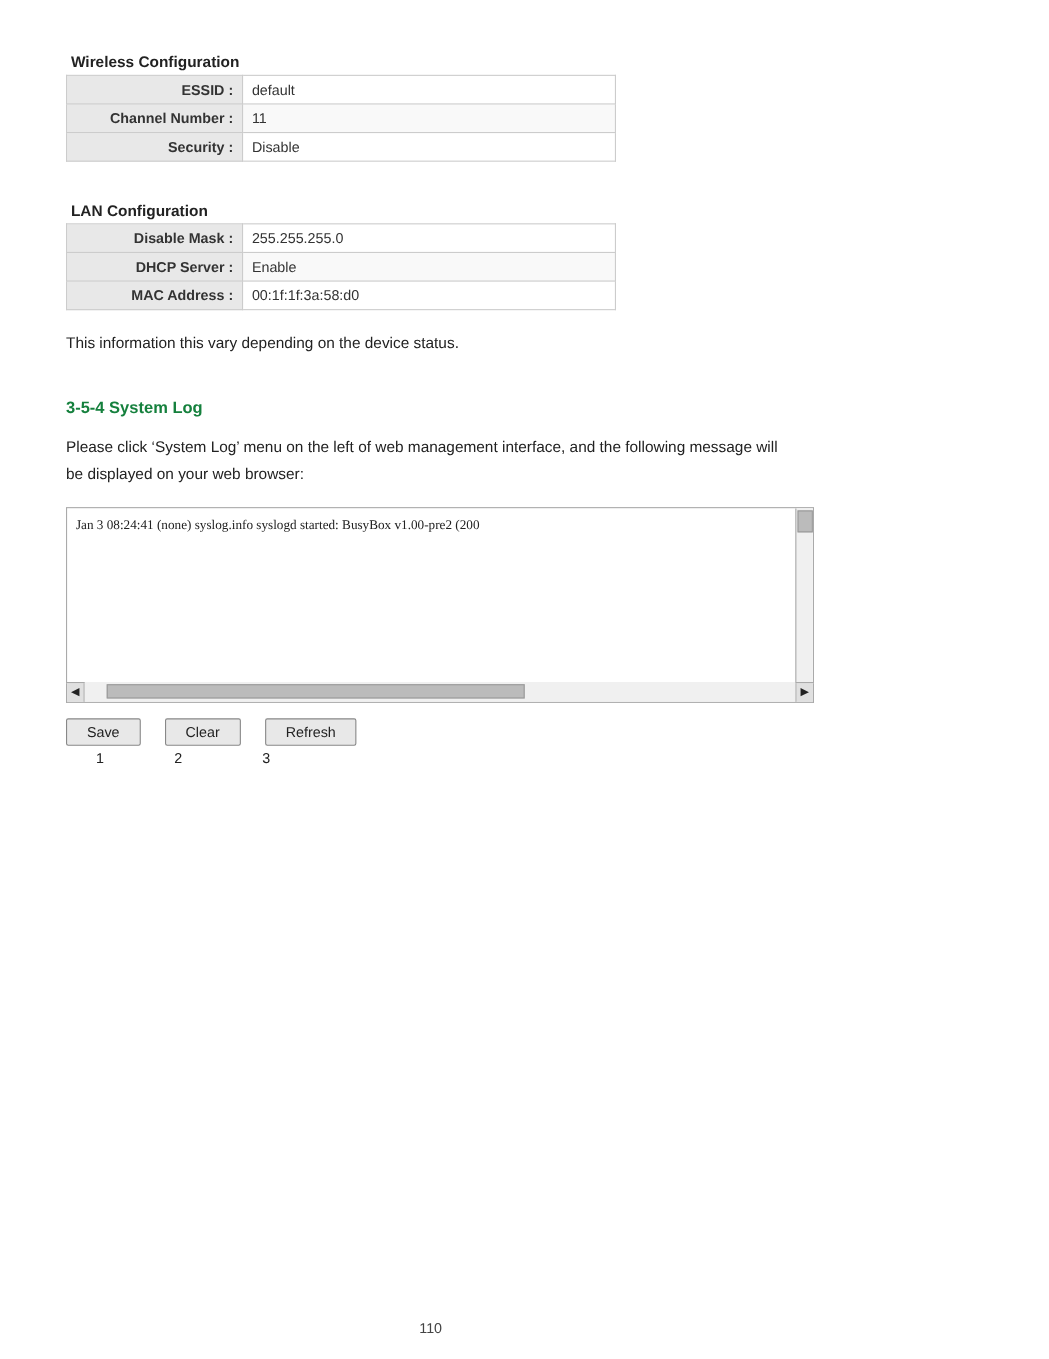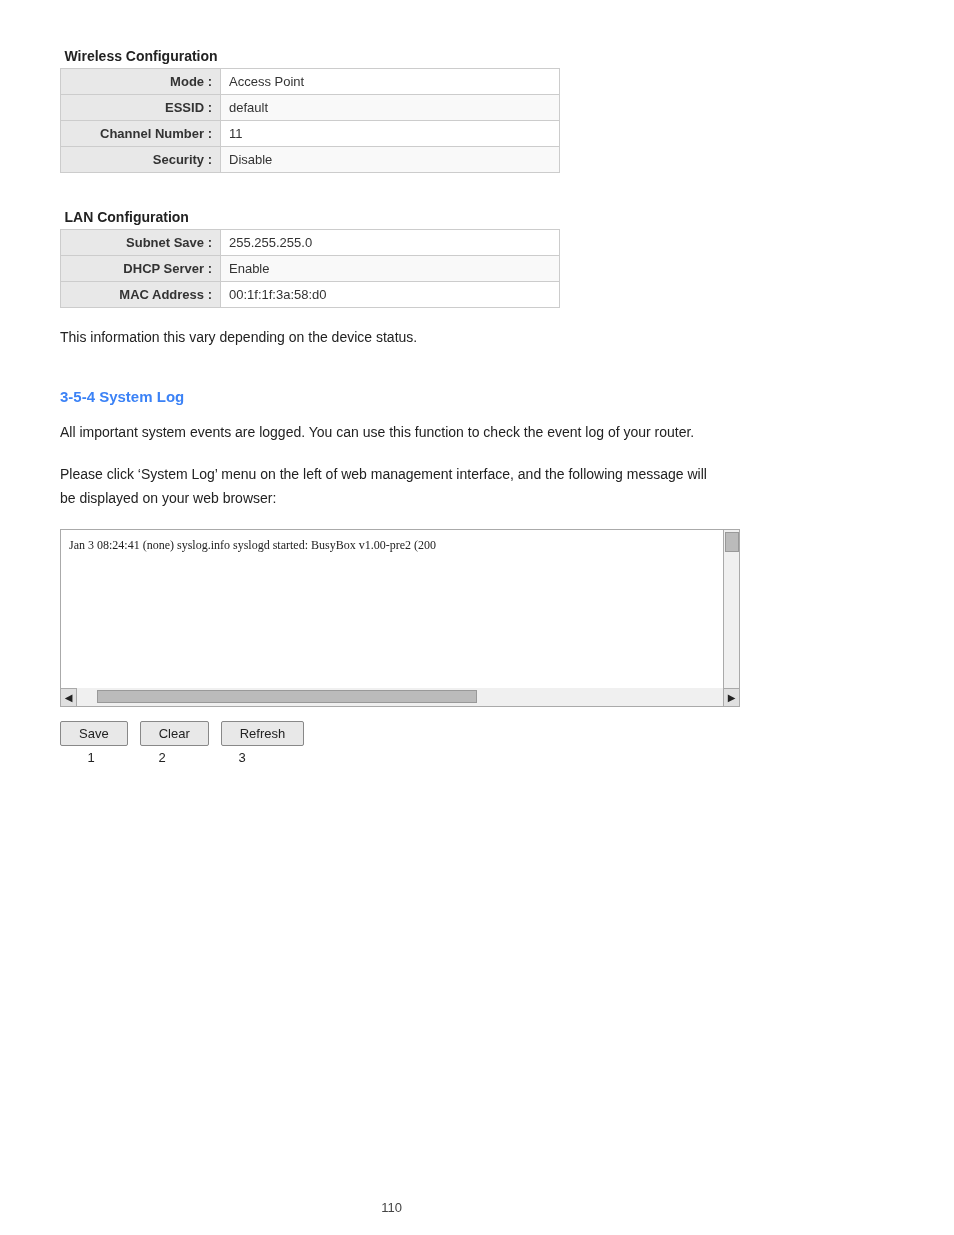--- a/index.html
+++ b/index.html
@@ -64,21 +64,21 @@
       font-size: 14px;
       color: #222;
       line-height: 1.6;
     }
 
     
     .section-heading {
       font-weight: bold;
       font-size: 15px;
       margin: 40px 0 16px 0;
-      color: #3b82f6;
+      color: #15803d;
     }
 
     
     .desc-para {
       font-size: 14px;
       color: #222;
       line-height: 1.7;
       margin-bottom: 18px;
     }
 
@@ -164,21 +164,21 @@
       align-items: center;
       justify-content: center;
       font-size: 10px;
       cursor: pointer;
     }
 
     
     .btn-row {
       display: flex;
       align-items: center;
-      gap: 12px;
+      gap: 22px;
       margin-top: 14px;
     }
     .btn {
       padding: 4px 18px;
       font-size: 13px;
       border: 1px solid #888;
       background: #e8e8e8;
       cursor: pointer;
       border-radius: 2px;
       color: #222;
@@ -213,24 +213,20 @@
 <div class="page">
 
   <table class="config-table">
     <thead>
       <tr>
         <th class="section-header" colspan="2">Wireless Configuration</th>
       </tr>
     </thead>
     <tbody id="wireless-rows">
         <tr class="data-row">
-      <td class="label-cell">Mode :</td>
-      <td class="value-cell">Access Point</td>
-    </tr>
-        <tr class="data-row">
       <td class="label-cell">ESSID :</td>
       <td class="value-cell">default</td>
     </tr>
         <tr class="data-row">
       <td class="label-cell">Channel Number :</td>
       <td class="value-cell">11</td>
     </tr>
         <tr class="data-row">
       <td class="label-cell">Security :</td>
       <td class="value-cell">Disable</td>
@@ -241,38 +237,37 @@
   <div class="section-gap"></div>
 
   <table class="config-table">
     <thead>
       <tr>
         <th class="section-header" colspan="2">LAN Configuration</th>
       </tr>
     </thead>
     <tbody id="lan-rows">
         <tr class="data-row">
-      <td class="label-cell">Subnet Save :</td>
+      <td class="label-cell">Disable Mask :</td>
       <td class="value-cell">255.255.255.0</td>
     </tr>
         <tr class="data-row">
       <td class="label-cell">DHCP Server :</td>
       <td class="value-cell">Enable</td>
     </tr>
         <tr class="data-row">
       <td class="label-cell">MAC Address :</td>
       <td class="value-cell">00:1f:1f:3a:58:d0</td>
     </tr>
       </tbody>
   </table>
 
   <p class="info-text">This information this vary depending on the device status.</p>
 
   <h2 class="section-heading">3-5-4 System Log</h2>
-  <p class="desc-para">All important system events are logged. You can use this function to check the event log of your router.</p>
   <p class="desc-para">Please click ‘System Log’ menu on the left of web management interface, and the following message will be displayed on your web browser:</p>
 
   <div style="position:relative; width:680px;">
     <div class="log-container">
       <div class="log-content">Jan  3 08:24:41 (none) syslog.info syslogd started: BusyBox v1.00-pre2 (200</div>
 
       <div class="log-scrollbar-v">
         <div class="scroll-thumb"></div>
       </div>
     </div>

